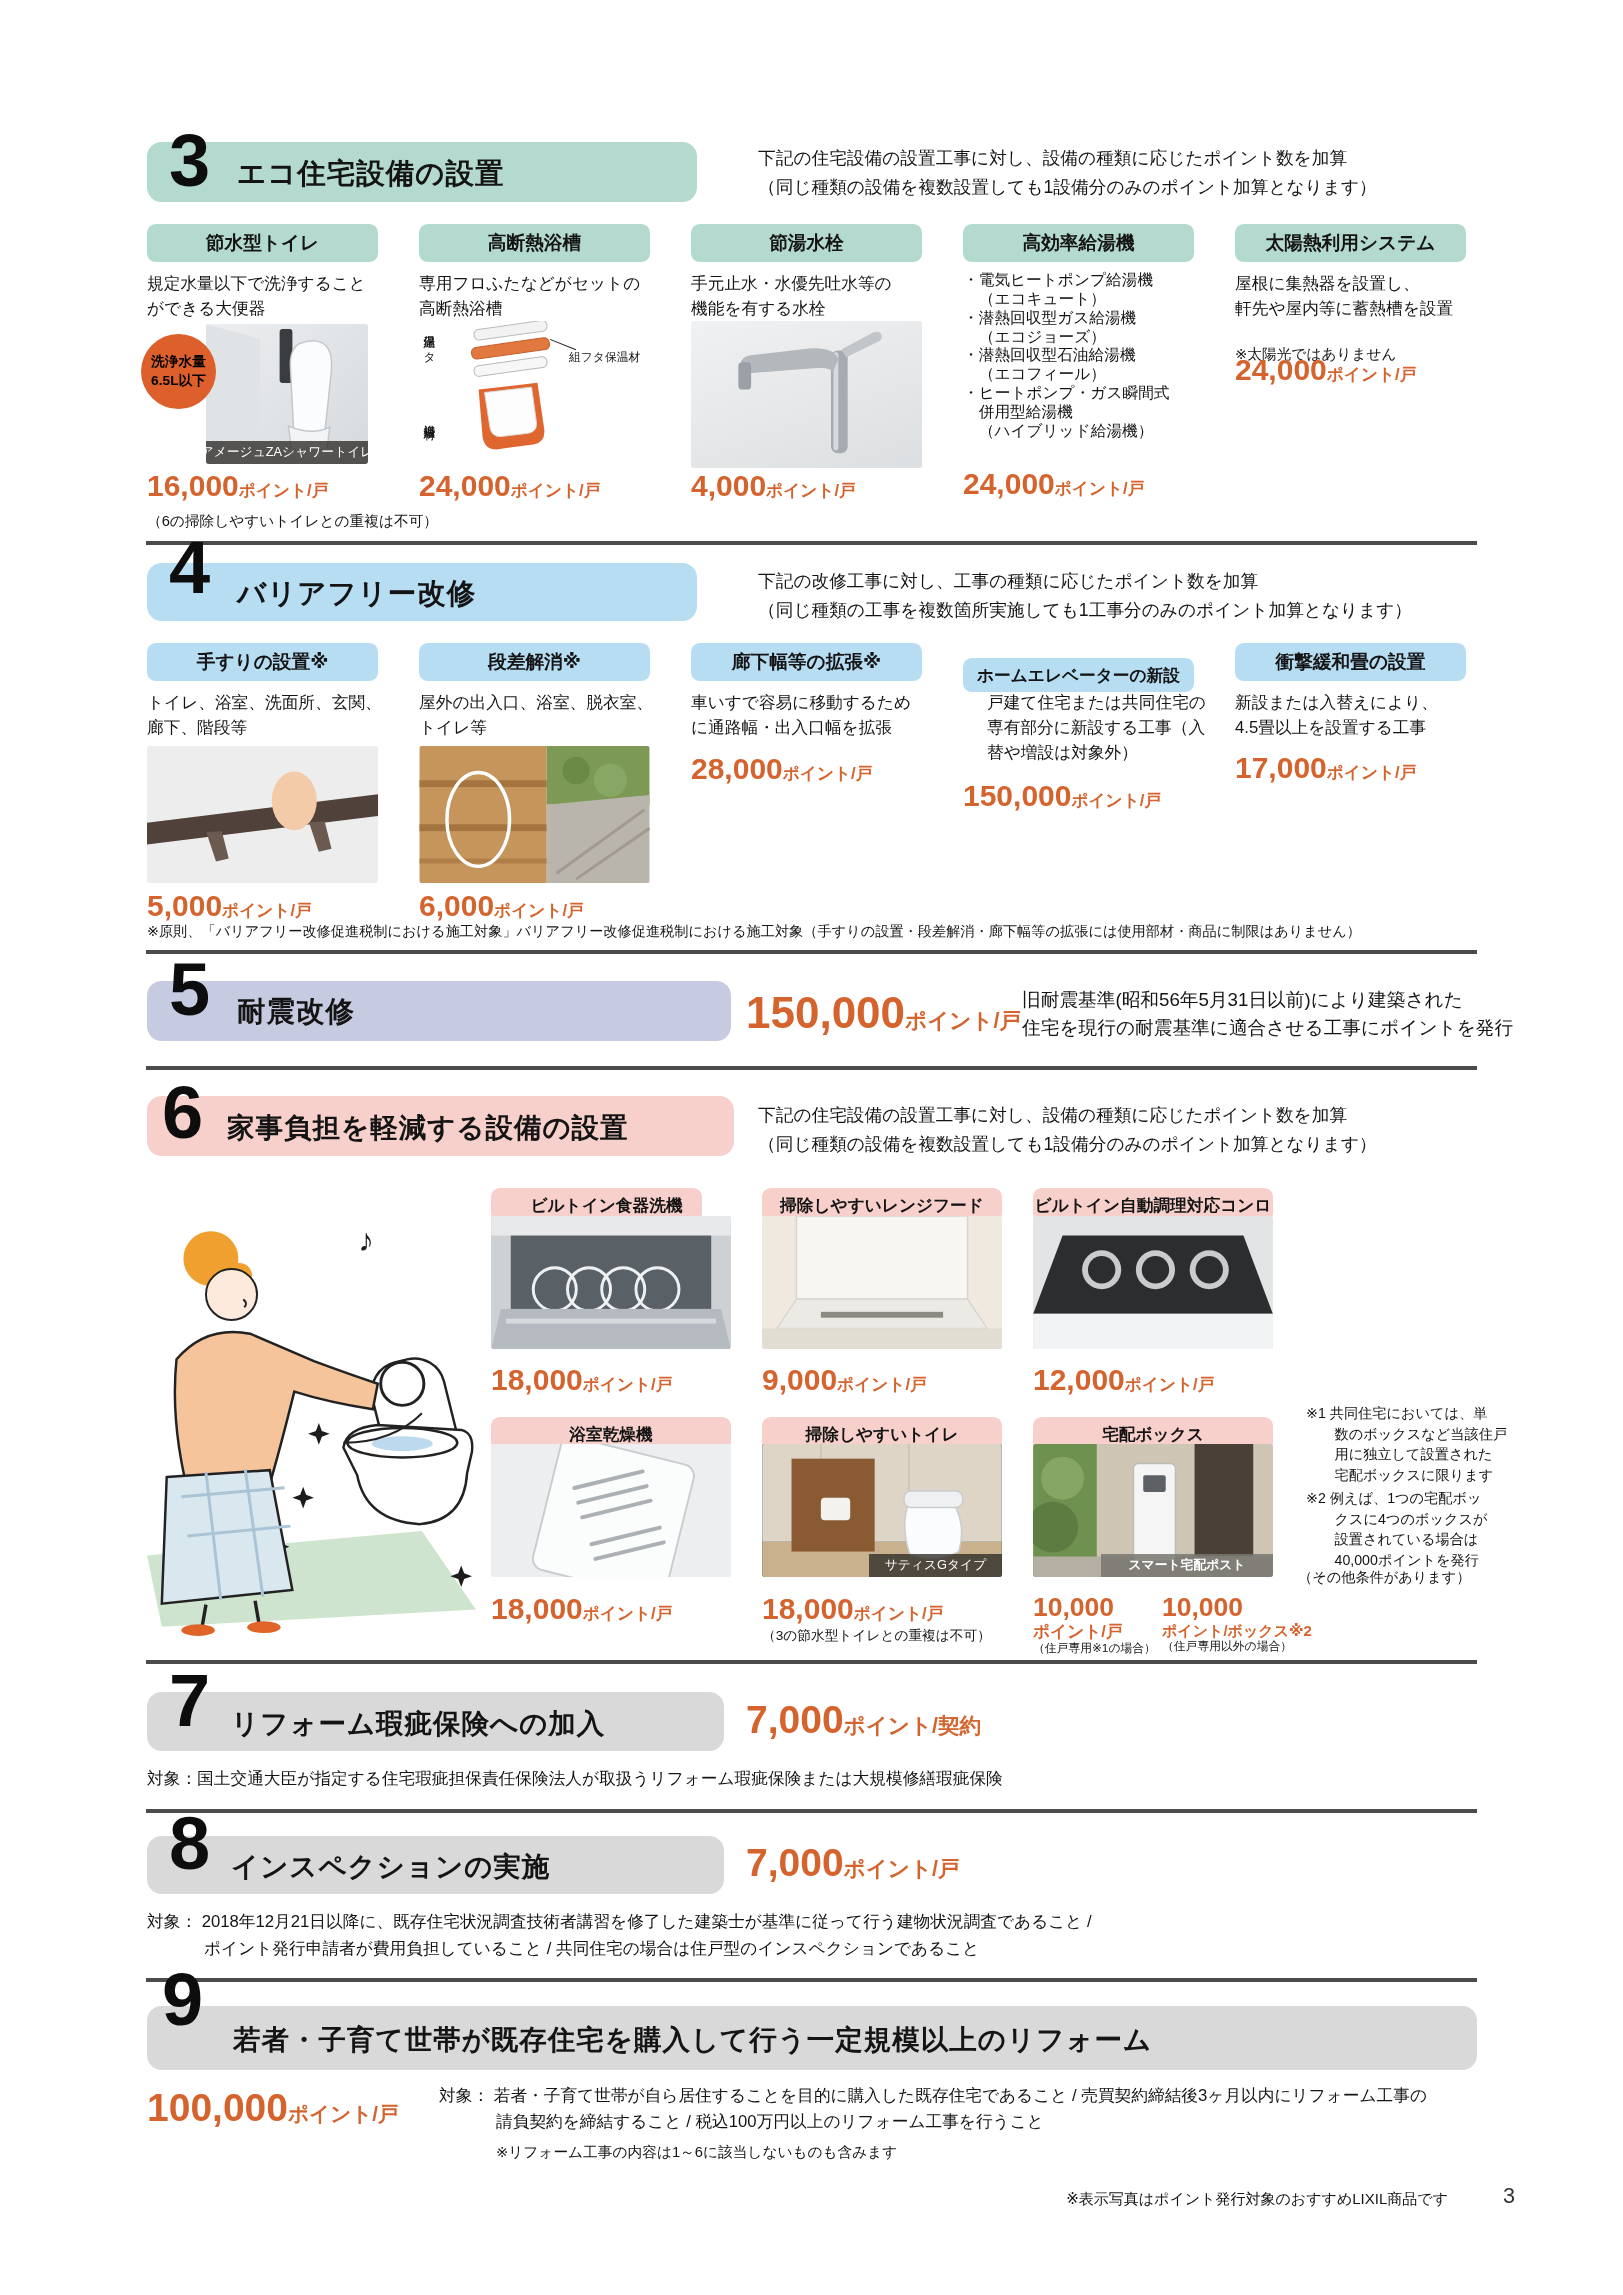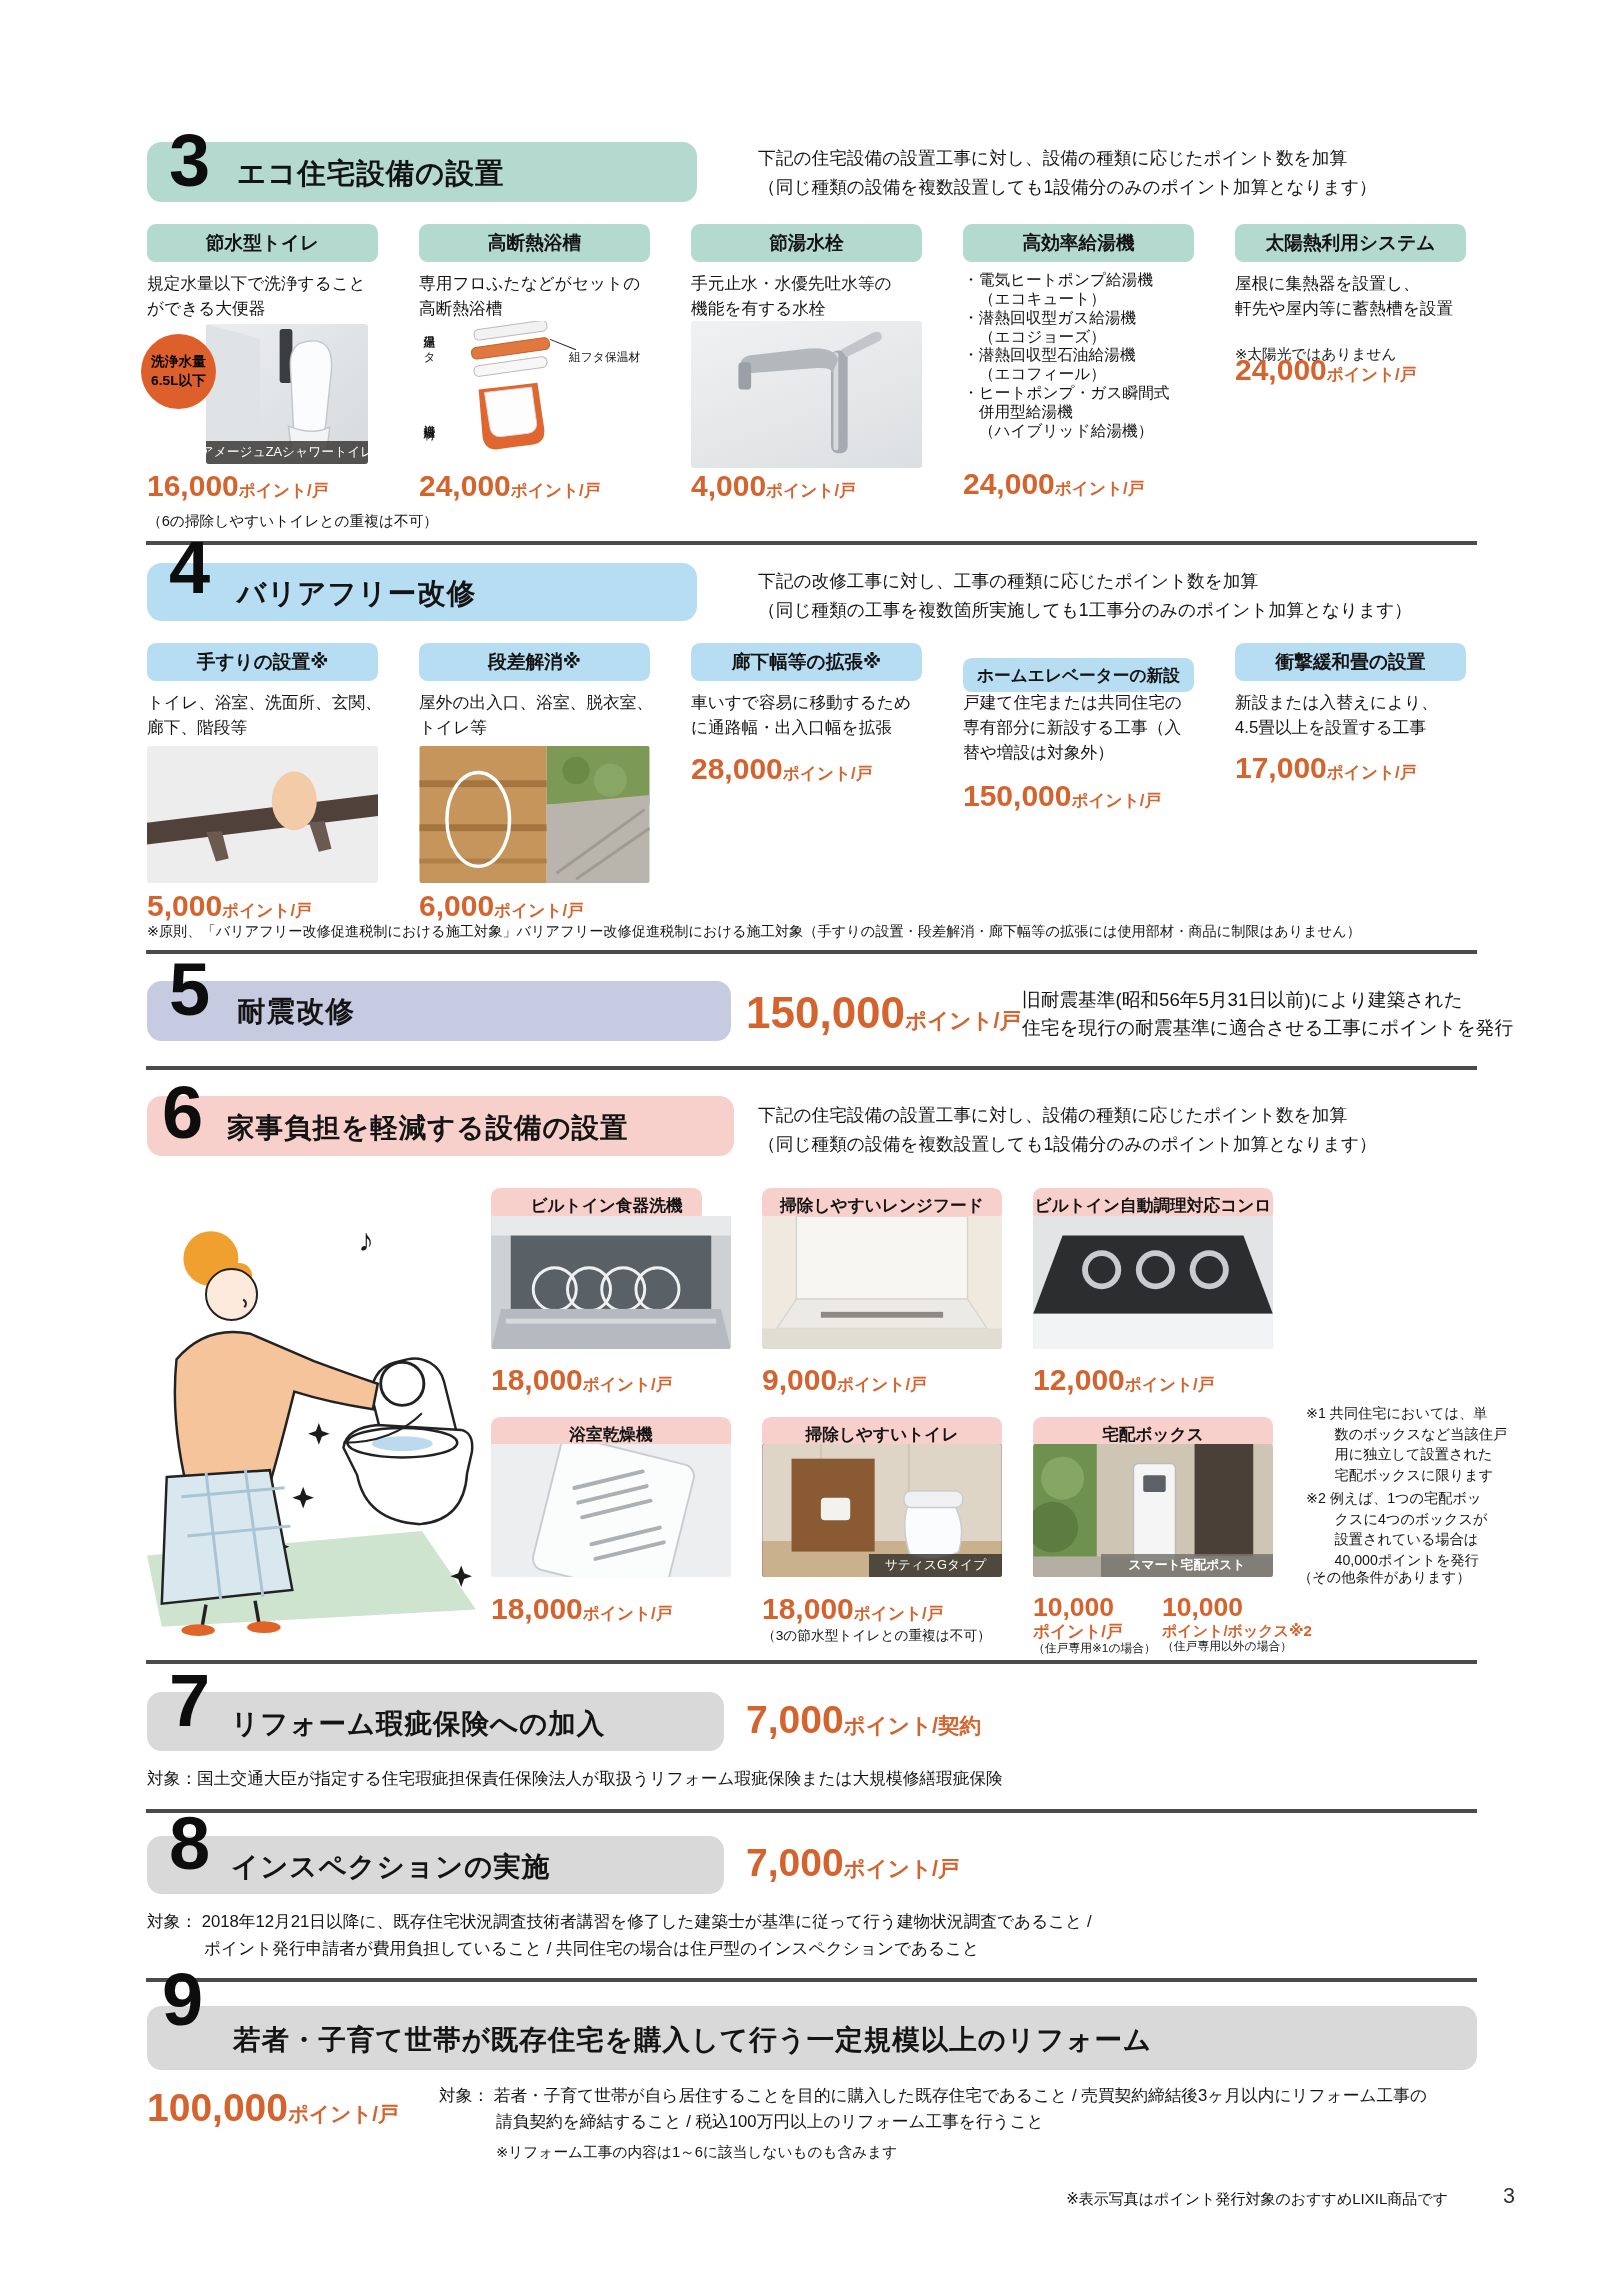--- a/index.html
+++ b/index.html
@@ -139,21 +139,21 @@
   <div class="cbar c4bg" style="left:691px;top:643px;width:231px;">廊下幅等の拡張※</div>
   <div class="cbar c4bg sm" style="left:963px;top:645px;width:231px;">ホームエレベーターの新設</div>
   <div class="cbar c4bg" style="left:1235px;top:643px;width:231px;">衝撃緩和畳の設置</div>
 
   <div class="cbody" style="left:147px;top:690px;width:250px;">トイレ、浴室、洗面所、玄関、
 廊下、階段等</div>
   <div class="cbody" style="left:419px;top:690px;width:250px;">屋外の出入口、浴室、脱衣室、
 トイレ等</div>
   <div class="cbody" style="left:691px;top:690px;width:250px;">車いすで容易に移動するため
 に通路幅・出入口幅を拡張</div>
-  <div class="cbody" style="left:963px;top:690px;width:250px;">戸建て住宅または共同住宅の
+  <div class="cbody" style="left:987px;top:690px;width:250px;">戸建て住宅または共同住宅の
 専有部分に新設する工事（入
 替や増設は対象外）</div>
   <div class="cbody" style="left:1235px;top:690px;width:250px;">新設または入替えにより、
 4.5畳以上を設置する工事</div>
 
   <div class="photo" style="left:147px;top:746px;width:231px;height:137px;background:#ededed;">
     <svg width="231" height="137" viewBox="0 0 470 280">
       <rect x="-40" y="128" width="560" height="44" rx="20" fill="#50413a" transform="rotate(-7 235 150)"></rect>
       <path d="M120,176 l20,60 l26,-6 l-14,-56 z" fill="#6a5a50"></path>
       <path d="M330,156 l20,60 l26,-6 l-14,-56 z" fill="#6a5a50"></path>
@@ -312,21 +312,21 @@
       <rect x="110" y="10" width="280" height="280" rx="24" fill="#fbfcfc" stroke="#c8cdd0" stroke-width="4" transform="rotate(14 250 150)"></rect>
       <g stroke="#aab0b4" stroke-width="8" stroke-linecap="round">
         <line x1="170" y1="90" x2="310" y2="56"></line>
           <line x1="178" y1="120" x2="318" y2="86"></line>
           <line x1="186" y1="150" x2="326" y2="116"></line>
         <line x1="205" y1="205" x2="345" y2="171"></line>
           <line x1="213" y1="235" x2="353" y2="201"></line>
       </g>
     </svg>
   </div>
-  <div class="photo" style="left:762px;top:1444px;width:240px;height:133px;background:#7f1d1d;">
+  <div class="photo" style="left:762px;top:1444px;width:240px;height:133px;background:#0c4a6e;">
     <svg width="240" height="133" viewBox="0 0 490 272">
       <rect width="490" height="200" fill="#ded5c6"></rect>
       <line x1="120" y1="0" x2="120" y2="200" stroke="#cfc5b2" stroke-width="4"></line>
       <line x1="300" y1="0" x2="300" y2="200" stroke="#cfc5b2" stroke-width="4"></line>
       <rect y="200" width="490" height="72" fill="#c9b18e"></rect>
       <rect x="60" y="30" width="170" height="190" fill="#8a5a33"></rect>
       <rect x="120" y="110" width="60" height="46" rx="8" fill="#f4f2ee"></rect>
       <path d="M300,120 q60,-16 96,10 q20,40 6,90 q-50,26 -100,6 q-20,-60 -2,-106 z" fill="#fbfcfd" stroke="#c9cdd0" stroke-width="3"></path>
       <rect x="290" y="96" width="120" height="34" rx="14" fill="#eef0f1" stroke="#c9cdd0" stroke-width="3"></rect>
     </svg>

